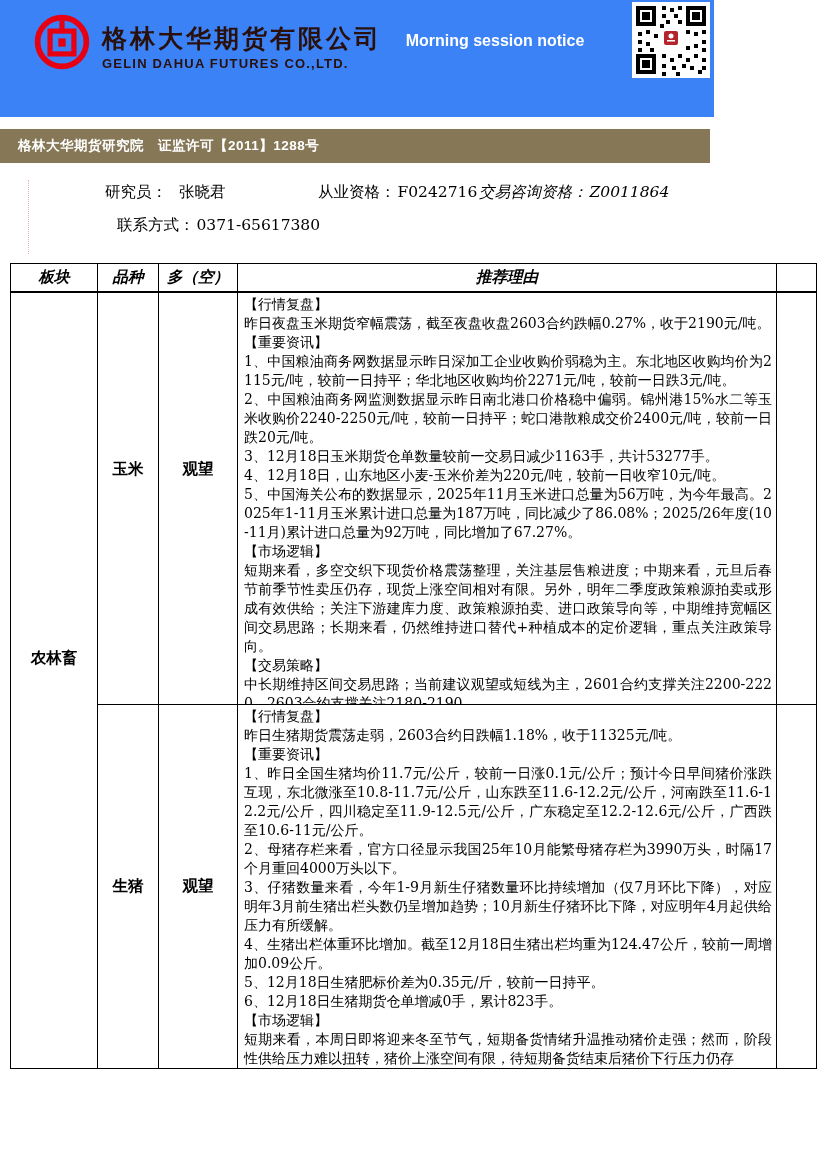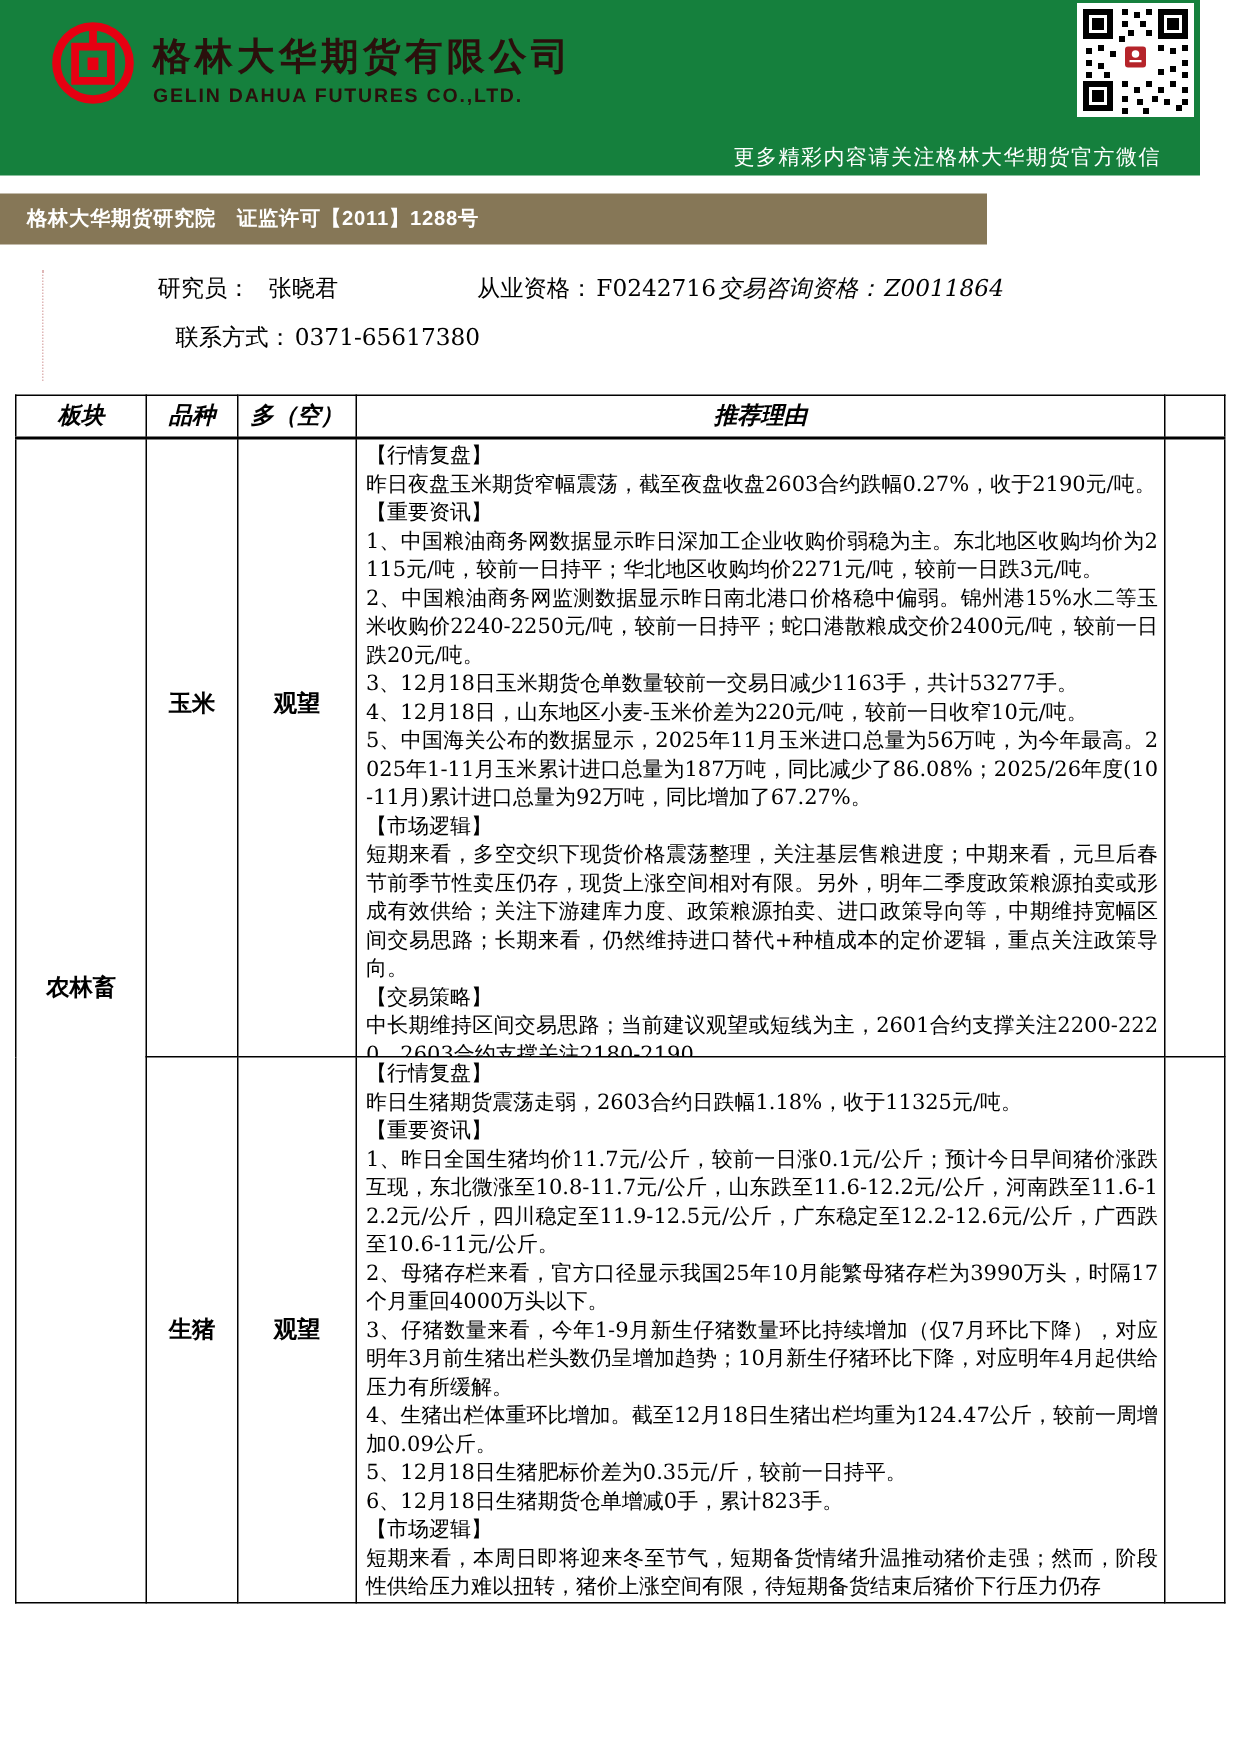--- a/index.html
+++ b/index.html
@@ -1,36 +1,36 @@
 <!DOCTYPE html>
 <html><head>
 <meta charset="utf-8">
 <style>
   html,body{margin:0;padding:0;background:#fff;}
   .page{position:relative;width:826px;height:1169px;background:#fff;overflow:hidden;
         font-family:"DejaVu Serif","Liberation Serif",serif;color:#000;}
 
   
-  .red-header{position:absolute;left:0;top:0;width:800px;height:117px;background:#15803d;}
+  .red-header{position:absolute;left:0;top:0;width:714px;height:117px;background:#3b82f6;}
   .logo{position:absolute;left:34px;top:14px;width:56px;height:56px;}
   .company{position:absolute;left:102px;top:24px;}
   .company-cn{font-family:"Liberation Sans","DejaVu Sans",sans-serif;font-weight:bold;
               font-size:25px;letter-spacing:3px;color:#2a100c;line-height:28px;}
   .company-en{font-family:"Liberation Sans","DejaVu Sans",sans-serif;font-weight:bold;
               font-size:13px;letter-spacing:1.2px;color:#2a100c;margin-top:4px;}
   .title-block{position:absolute;left:380px;top:20px;width:230px;text-align:center;color:#fff;}
   .title-cn{font-family:"Liberation Sans","DejaVu Sans",sans-serif;font-weight:bold;
             font-size:18px;letter-spacing:2px;}
   .title-en{font-family:"Liberation Sans","DejaVu Sans",sans-serif;font-weight:bold;
             font-size:16px;margin-top:12px;}
   .qr{position:absolute;right:4px;top:2px;width:78px;height:76px;background:#fff;}
   .wechat-note{position:absolute;right:26px;top:96px;color:#fff;font-size:14px;letter-spacing:1px;}
 
   
-  .infobar{position:absolute;left:0;top:129px;width:658px;height:34px;background:#867757;color:#fff;}
+  .infobar{position:absolute;left:0;top:129px;width:710px;height:34px;background:#867757;color:#fff;}
   .infobar-left{position:absolute;left:18px;top:0;line-height:34px;font-size:13.5px;font-weight:bold;
                 font-family:"Liberation Sans","DejaVu Sans",sans-serif;letter-spacing:.5px;}
   .infobar-date{position:absolute;right:24px;top:0;line-height:34px;font-size:15.5px;font-weight:bold;
                 letter-spacing:1px;}
 
   
   .researcher{position:absolute;left:0;top:0;width:826px;font-size:15.5px;}
   .res-guide{position:absolute;left:28px;top:180px;height:74px;border-left:1px dotted #dfb6b6;}
   .res-line1{position:absolute;top:182px;left:0;width:826px;height:20px;padding-left:35px;}
   .res-line2{position:absolute;top:215px;left:0;width:826px;height:20px;margin-left:12px;}
@@ -68,20 +68,21 @@
       <circle cx="27" cy="27" r="23.5" fill="none" stroke="#e60012" stroke-width="5.5"></circle>
       <rect x="15.5" y="16.5" width="23" height="22" fill="none" stroke="#e60012" stroke-width="5"></rect>
       <rect x="23.5" y="23.5" width="7" height="8" fill="#e60012"></rect>
       <path d="M27 6v9" stroke="#e60012" stroke-width="5"></path>
     </svg>
     <div class="company">
       <div class="company-cn">格林大华期货有限公司</div>
       <div class="company-en">GELIN DAHUA FUTURES CO.,LTD.</div>
     </div>
     <div class="title-block">
+      <div class="title-en">Morning session notice</div>
     </div>
     <div class="qr">
       <svg viewBox="0 0 78 76" width="78" height="76">
         <rect width="78" height="76" fill="#fff"></rect>
         <g fill="#000">
           <path fill-rule="evenodd" d="M4 4h20v20H4zM8 8h12v12H8z"></path>
             <rect x="10" y="10" width="8" height="8"></rect>
           <path fill-rule="evenodd" d="M54 4h20v20H54zM58 8h12v12H58z"></path>
             <rect x="60" y="10" width="8" height="8"></rect>
           <path fill-rule="evenodd" d="M4 52h20v20H4zM8 56h12v12H8z"></path>
@@ -122,21 +123,20 @@
           <rect x="30" y="70" width="4" height="4"></rect>
             <rect x="44" y="70" width="4" height="4"></rect>
             <rect x="70" y="64" width="4" height="4"></rect>
         </g>
         <rect x="29" y="26" width="20" height="20" fill="#fff"></rect>
         <rect x="32" y="29" width="14" height="14" rx="2" fill="#b5242a"></rect>
         <circle cx="39" cy="34" r="2.5" fill="#fff"></circle>
         <rect x="35" y="38" width="8" height="1.5" fill="#fff"></rect>
       </svg>
     </div>
-    <div class="wechat-note">更多精彩内容请关注格林大华期货官方微信</div>
   </div>
 
   <div class="infobar">
     <span class="infobar-left">格林大华期货研究院　证监许可【2011】1288号</span>
   </div>
 
   <div class="researcher">
     <div class="res-guide"></div>
     <div class="res-line1">
       <span class="res-g1">

